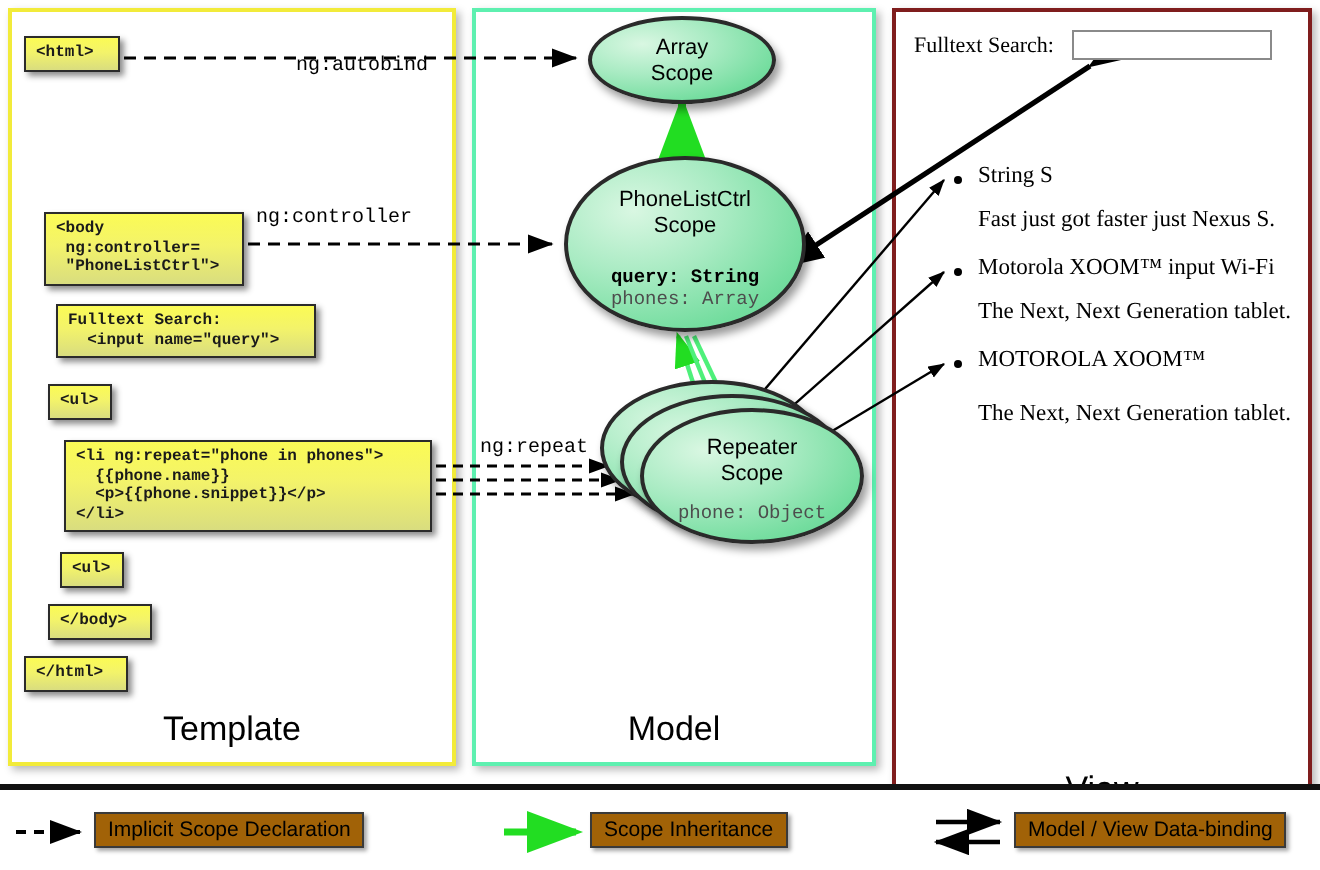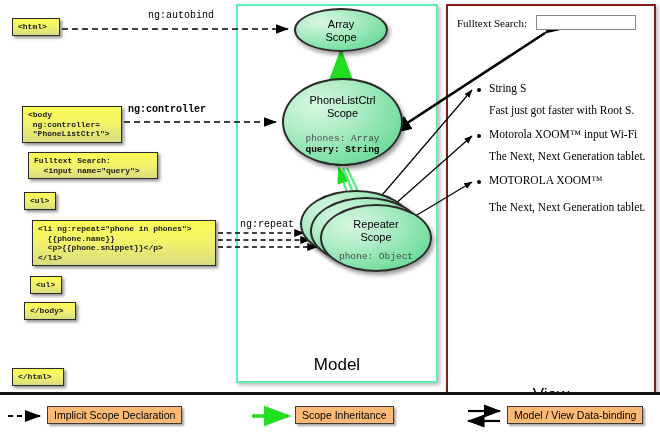--- a/index.html
+++ b/index.html
@@ -27,27 +27,27 @@
            font-size:8px;line-height:9.5px;color:#1a1a1a;
            padding:3px 5px;white-space:pre;font-weight:bold;}
 
   #box-html      {left:12px; top:18px;  width:48px;}
   #box-body      {left:22px; top:106px; width:100px;}
   #box-fulltext  {left:28px; top:152px; width:130px;}
   #box-ul1       {left:24px; top:192px; width:32px;}
   #box-li        {left:32px; top:220px; width:184px;}
   #box-ul2       {left:30px; top:276px; width:32px;}
   #box-bodyend   {left:24px; top:302px; width:52px;}
-  #box-htmlend   {left:12px; top:328px; width:52px;margin-top:40px;}
+  #box-htmlend   {left:12px; top:328px; width:52px;}
 
   
   .edge-label{position:absolute;font-family:"Liberation Mono",monospace;
               font-size:10px;color:#000;white-space:nowrap;}
-  #lbl-autobind  {left:148px;top:10px;text-align:right;}
-  #lbl-controller{left:128px;top:104px;font-weight:bold;}
+  #lbl-autobind  {left:148px;top:28px;text-align:right;}
+  #lbl-controller{left:128px;top:104px;}
   #lbl-repeat    {left:240px;top:219px;}
 
   
   .scope{position:absolute;border-radius:50%;
          border:2px solid #2a2a2a;
          background:radial-gradient(ellipse at 28% 30%, #d9f7e2 0%, #a9ebc3 38%, #74dd9f 75%, #5ccf8d 100%);
          box-shadow:2px 3px 4px rgba(0,0,0,0.40);
          box-sizing:border-box;text-align:center;color:#000;}
   .scope .ttl{font-family:"Liberation Sans",sans-serif;font-size:11px;line-height:12.5px;}
   .scope .attr{font-family:"Liberation Mono",monospace;font-size:9.5px;line-height:11px;}
@@ -74,35 +74,38 @@
   #v-s1{left:489px;top:104px;}
   #v-b2{left:477px;top:134px;} #v-t2{left:489px;top:128px;}
   #v-s2{left:489px;top:150px;}
   #v-b3{left:477px;top:180px;} #v-t3{left:489px;top:174px;}
   #v-s3{left:489px;top:201px;}
 
   
   #legend{position:absolute;left:0;top:392px;width:660px;height:43px;
           background:#ffffff;border-top:3px solid #111;}
   .lg-box{position:absolute;box-sizing:border-box;border:1.5px solid #3a3a3a;
-          background:#fdba74;box-shadow:1.5px 1.5px 2px rgba(0,0,0,0.35);
+          background:#a16207;box-shadow:1.5px 1.5px 2px rgba(0,0,0,0.35);
           font-size:10.5px;font-family:"Liberation Sans",sans-serif;color:#000;
           padding:2px 6px;white-space:nowrap;}
   #lg-b1{left:47px; top:11px;}
   #lg-b2{left:295px;top:11px;}
   #lg-b3{left:507px;top:11px;}
 
   svg.ov{position:absolute;left:0;top:0;width:660px;height:435px;
          pointer-events:none;overflow:visible;}
 </style>
 </head>
 <body>
 
 <div id="stage">
 
+  <div class="panel" id="panel-template">
+    <div class="panel-label">Template</div>
+  </div>
   <div class="panel" id="panel-model">
     <div class="panel-label">Model</div>
   </div>
   <div class="panel" id="panel-view">
     <div class="panel-label">View</div>
   </div>
 
   <svg class="ov">
     <defs>
       <marker id="ah-black" markerWidth="9" markerHeight="9" refX="7.5" refY="3" orient="auto">
@@ -158,39 +161,39 @@
 
   <div class="scope" id="scope-root">
     <div class="ttl">Array</div>
     <div class="ttl">Scope</div>
   </div>
 
   <div class="scope" id="scope-phonelist">
     <div class="ttl">PhoneListCtrl</div>
     <div class="ttl">Scope</div>
     <div style="height:14px"></div>
+    <div class="attr bold">query: String</div>
     <div class="attr grey">phones: Array</div>
-    <div class="attr bold">query: String</div>
   </div>
 
   <div class="scope" id="scope-rep-back2"></div>
   <div class="scope" id="scope-rep-back1"></div>
   <div class="scope" id="scope-rep-front">
     <div class="ttl">Repeater</div>
     <div class="ttl">Scope</div>
     <div style="height:8px"></div>
     <div class="attr grey">phone: Object</div>
   </div>
 
   <div id="view-search-label">Fulltext Search:</div>
   <input id="view-search-input" type="text" value="" placeholder="" style="">
 
   <div class="vbullet" id="v-b1"></div>
   <div class="vitem" id="v-t1">String S</div>
-  <div class="vitem" id="v-s1">Fast just got faster with Root S.</div>
+  <div class="vitem" id="v-s1">Fast just got faster just Nexus S.</div>
 
   <div class="vbullet" id="v-b2"></div>
   <div class="vitem" id="v-t2">Motorola XOOM™  input Wi-Fi</div>
   <div class="vitem" id="v-s2">The Next, Next Generation tablet.</div>
 
   <div class="vbullet" id="v-b3"></div>
   <div class="vitem" id="v-t3">MOTOROLA XOOM™</div>
   <div class="vitem" id="v-s3">The Next, Next Generation tablet.</div>
 
   <div id="legend">

